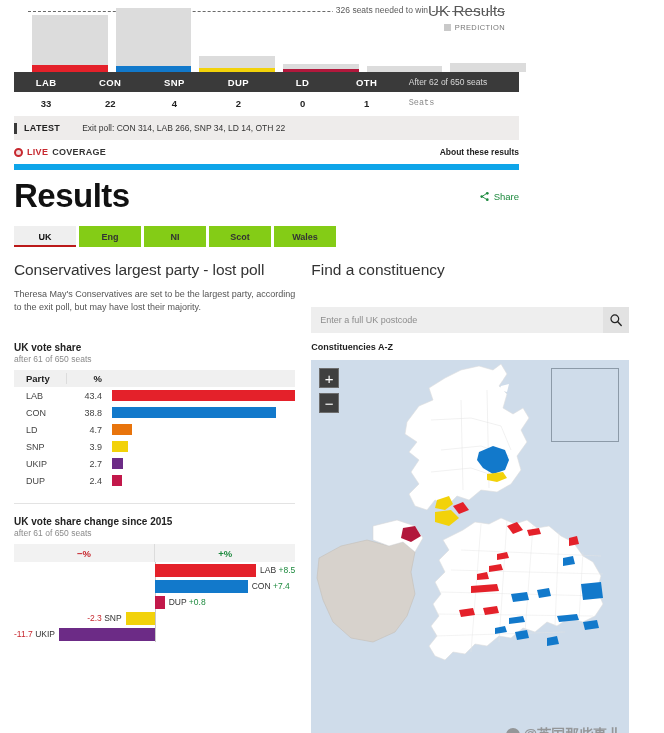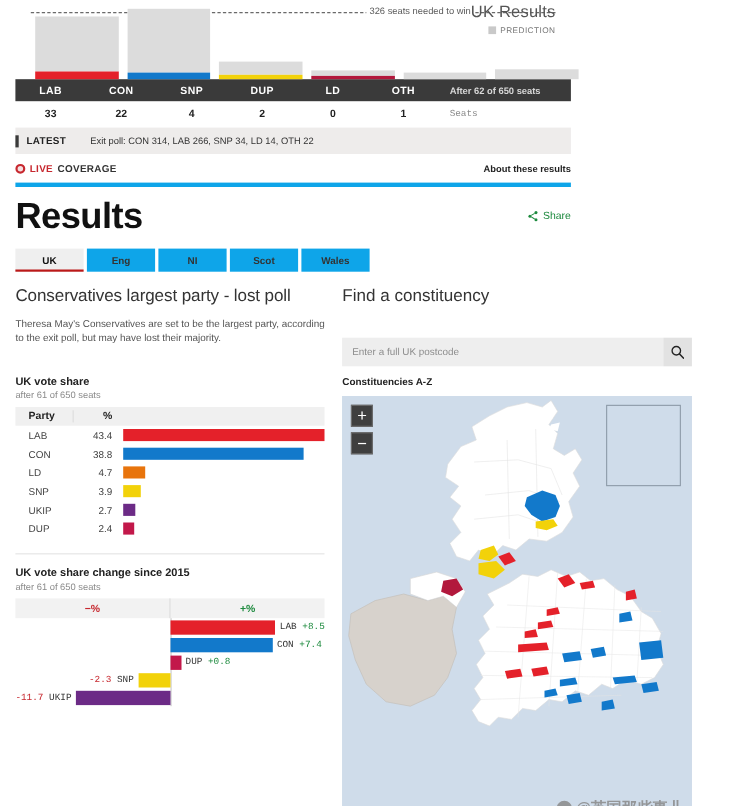--- a/index.html
+++ b/index.html
@@ -48,21 +48,21 @@
   .party-strip {
     display: flex; background: #3a3a3a; height: 20px; align-items: center;
     margin: 0 14px;
   }
   .party-strip .cell {
     flex: 1 0 0; text-align: center; color: #fff;
     font-size: 9.5px; font-weight: bold; letter-spacing: .4px;
   }
   .party-strip .cell.wide {
     flex: 1.72 0 0; text-align: left; padding-left: 10px;
-    font-weight: bold; color: #d8d8d8; font-size: 8.5px; letter-spacing: 0;
+    font-weight: normal; color: #d8d8d8; font-size: 8.5px; letter-spacing: 0;
   }
   .seats-row { display: flex; height: 22px; align-items: center; margin: 0 14px; }
   .seats-row .cell {
     flex: 1 0 0; text-align: center; font-size: 9.5px; font-weight: bold; color: #222;
   }
   .seats-row .cell.wide {
     flex: 1.72 0 0; text-align: left; padding-left: 10px;
     font-weight: normal; color: #8a8a8a; font-size: 8.5px; font-family: Liberation Mono, monospace;
   }
 
@@ -71,21 +71,21 @@
     margin: 2px 14px 0; background: #eeeceb; height: 24px;
     display: flex; align-items: center; padding-left: 0;
   }
   .latest-tick { width: 3px; height: 11px; background: #3a3a3a; margin-right: 7px; }
   .latest-label { font-size: 9px; font-weight: bold; color: #222; letter-spacing: .3px; }
   .latest-text { font-size: 8.5px; color: #333; margin-left: 22px; }
 
   
   .live-row {
     margin: 0 14px; height: 30px; display: flex; align-items: center;
-    justify-content: space-between; border-bottom: 4px solid #0ea5e9;
+    justify-content: space-between; border-bottom: 6px solid #0ea5e9;
   }
   .live-left { display: flex; align-items: center; gap: 4px; }
   .live-dot {
     width: 9px; height: 9px; border-radius: 50%;
     border: 2px solid #c7282f; background: #f4dfe0;
   }
   .live-word { font-size: 9px; font-weight: bold; color: #c7282f; letter-spacing: .3px; }
   .coverage-word { font-size: 9px; font-weight: bold; color: #333; letter-spacing: .3px; }
   .about-link { font-size: 8.5px; font-weight: bold; color: #222; cursor: pointer; }
 
@@ -96,21 +96,21 @@
   }
   .results-title { font-size: 33px; font-weight: bold; color: #111; letter-spacing: -.5px; }
   .share-btn {
     display: flex; align-items: center; gap: 4px;
     color: #1d8a3e; font-size: 9.5px; cursor: pointer;
   }
 
   
   .tabs { margin: 4px 14px 0; display: flex; gap: 3px; }
   .tab {
-    width: 62px; height: 21px; background: #0ea5e9;
+    width: 62px; height: 21px; background: #84cc16;
     display: flex; align-items: center; justify-content: center;
     font-size: 9px; font-weight: bold; color: #333; cursor: pointer;
     position: relative;
   }
   .tab.active { background: #efefef; color: #111; }
   .tab.active::after {
     content: ""; position: absolute; left: 0; right: 0; bottom: 0;
     height: 2px; background: #bb1919;
   }
 
@@ -146,21 +146,21 @@
 
   
   .cc-head { display: flex; height: 18px; background: #f2f2f2; }
   .cc-neg, .cc-pos {
     flex: 1; display: flex; align-items: center; justify-content: center;
     font-size: 9.5px; font-weight: bold;
   }
   .cc-neg { color: #c7282f; border-right: 1px solid #dcdcdc; }
   .cc-pos { color: #1d8a3e; }
   .cc-body { position: relative; }
-  .cc-row { height: 16px; display: flex; align-items: center; position: relative; font-family: Liberation Mono, monospace; }
+  .cc-row { height: 16px; display: flex; align-items: center; position: relative; }
   .cc-left { width: 50%; display: flex; align-items: center; justify-content: flex-end; }
   .cc-right { width: 50%; display: flex; align-items: center; }
   .cc-bar { height: 13px; }
   .cc-lbl { font-size: 8.5px; white-space: nowrap; }
   .cc-lbl.neg { color: #c7282f; margin-right: 4px; }
   .cc-lbl.pos-party { color: #333; margin-left: 4px; }
   .cc-lbl .val-pos { color: #1d8a3e; }
   .cc-axis {
     position: absolute; left: 50%; top: 0; bottom: 0;
     width: 1px; background: #c8c8c8;

